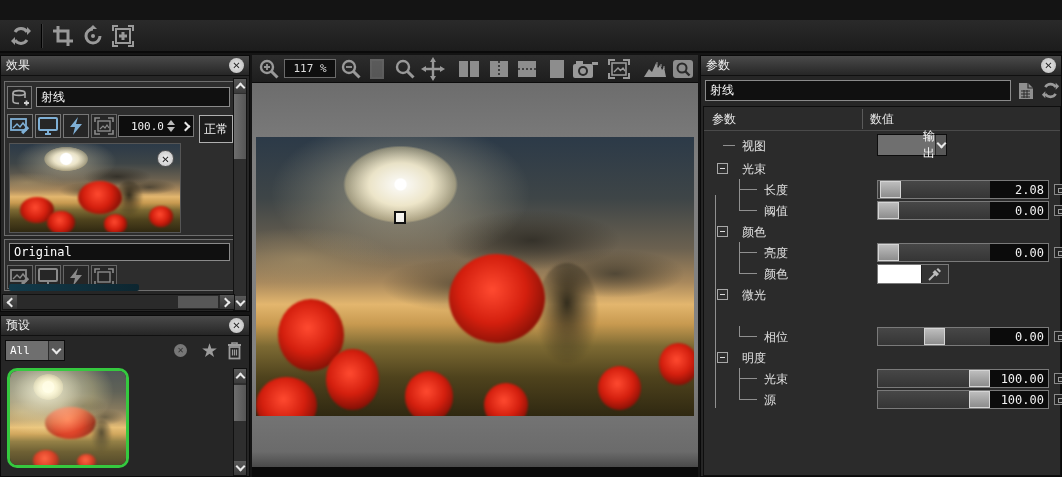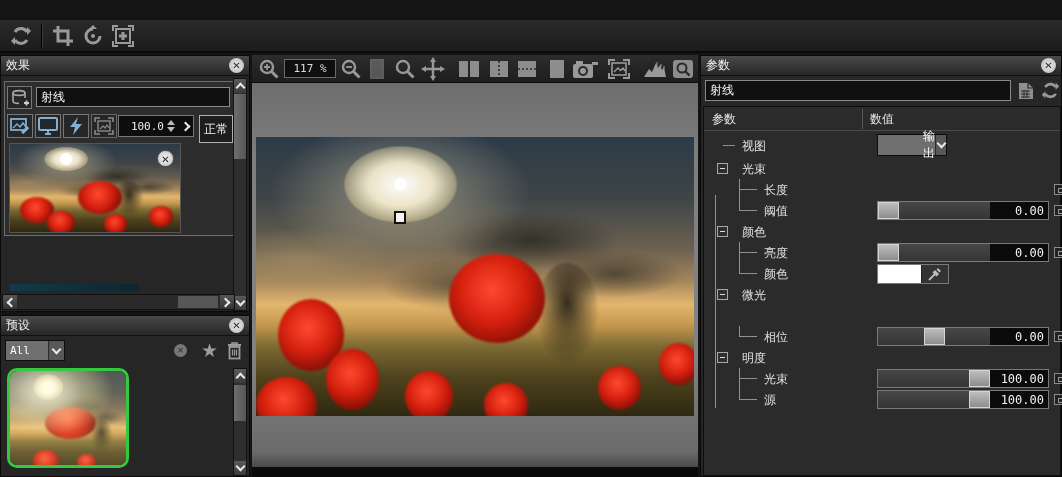--- a/index.html
+++ b/index.html
@@ -195,20 +195,47 @@
         <div class="blob tree" style="left:62%; top:42%; width:16%; height:40%;"></div>
         <div class="blob poppy" style="left:40%; top:42%; width:26%; height:38%;"></div>
         <div class="blob poppy" style="left:6%;  top:60%; width:20%; height:30%;"></div>
         <div class="blob poppy" style="left:22%; top:76%; width:16%; height:26%;"></div>
         <div class="blob poppy" style="left:55%; top:80%; width:14%; height:22%;"></div>
         <div class="blob poppy" style="left:82%; top:70%; width:14%; height:24%;"></div>
         <div class="thumb-close" style="right:6px; top:6px;">✕</div>
       </div>
     </div>
 
+    <div class="fx-item" style="top:183px; height:52px;">
+      <div class="txt-field" style="left:4px; top:3px; width:221px; height:18px;">Original</div>
+      <div class="mini-btn" style="left:2px; top:25px; border-color:#666;">
+        <svg width="20" height="18" viewBox="0 0 20 18">
+            <rect x="1" y="2" width="15" height="11" fill="none" stroke="#8a8a8a" stroke-width="1.8"></rect>
+            <path d="M3 11l4-4 3 3 3-4 3 4" fill="none" stroke="#8a8a8a" stroke-width="1.4"></path>
+            <path d="M11 15l6-6 2.2 2.2-6 6z" fill="#8a8a8a"></path>
+          </svg>
+      </div>
+      <div class="mini-btn" style="left:30px; top:25px; border-color:#666;">
+        <svg width="20" height="18" viewBox="0 0 20 18">
+            <rect x="1" y="1" width="18" height="12" rx="1" fill="none" stroke="#8a8a8a" stroke-width="2"></rect>
+            <path d="M7 17h6M10 13v4" stroke="#8a8a8a" stroke-width="2"></path>
+          </svg>
+      </div>
+      <div class="mini-btn" style="left:58px; top:25px; border-color:#666;">
+        <svg width="16" height="18" viewBox="0 0 16 18">
+            <polygon points="10,0 2,10 7,10 5,18 14,7 8,7" fill="#8a8a8a"></polygon>
+          </svg>
+      </div>
+      <div class="mini-btn" style="left:86px; top:25px; border-color:#666;">
+        <svg width="20" height="18" viewBox="0 0 20 18">
+            <path d="M1 5V1h5M14 1h5v4M19 13v4h-5M6 17H1v-4" fill="none" stroke="#8a8a8a" stroke-width="1.6"></path>
+            <rect x="4" y="4" width="12" height="10" fill="none" stroke="#8a8a8a" stroke-width="1.4"></rect>
+          </svg>
+      </div>
+    </div>
     <div style="position:absolute; left:8px; top:228px; width:130px; height:7px; background:linear-gradient(90deg,#123a4a,#0d2630); border-radius:2px;"></div>
 
     <div class="vscroll" style="right:2px; top:22px; height:233px;">
       <div class="sbtn" style="top:0;">
           <span class="chv chv-u" style="margin-top:3px;"></span>
         </div>
       <div class="sthumb" style="top:15px; height:65px;"></div>
       <div class="sbtn" style="bottom:0;">
           <span class="chv chv-d" style="margin-bottom:3px;"></span>
         </div>
@@ -418,20 +445,26 @@
 
       <div class="prow" style="top:51px;">
         <div class="exp"></div>
         <span class="plabel" style="left:30px;">光束</span>
       </div>
 
       <div class="prow" style="top:72px;">
         <div class="tickline" style="left:27px; top:0; width:1px; height:21px;"></div>
         <div class="tickline" style="left:27px; top:10px; width:18px; height:1px;"></div>
         <span class="plabel" style="left:52px;">长度</span>
+        <div class="slider">
+          <div class="strack">
+              <div class="sthumb2" style="left: calc(2% - 0.42px);"></div>
+            </div>
+          <div class="sval">2.08</div>
+        </div>
         <div class="post-btn"></div>
       </div>
 
       <div class="prow" style="top:93px;">
         <div class="tickline" style="left:27px; top:0; width:1px; height:11px;"></div>
         <div class="tickline" style="left:27px; top:10px; width:18px; height:1px;"></div>
         <span class="plabel" style="left:52px;">阈值</span>
         <div class="slider">
           <div class="strack">
               <div class="sthumb2" style="left: calc(0% + 0px);"></div>

